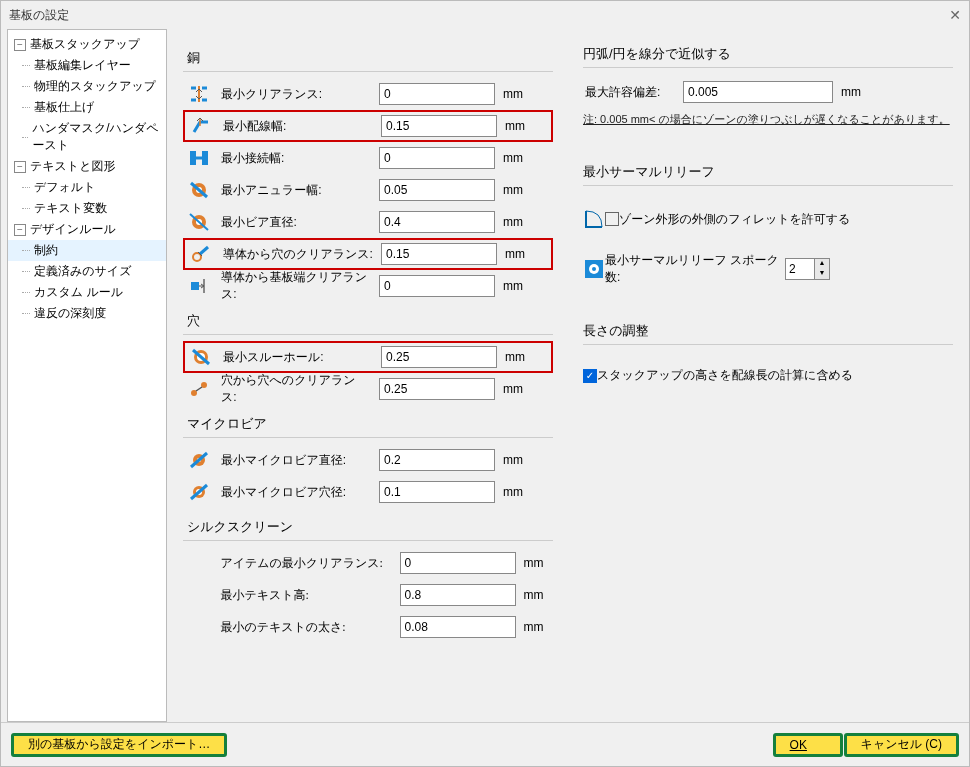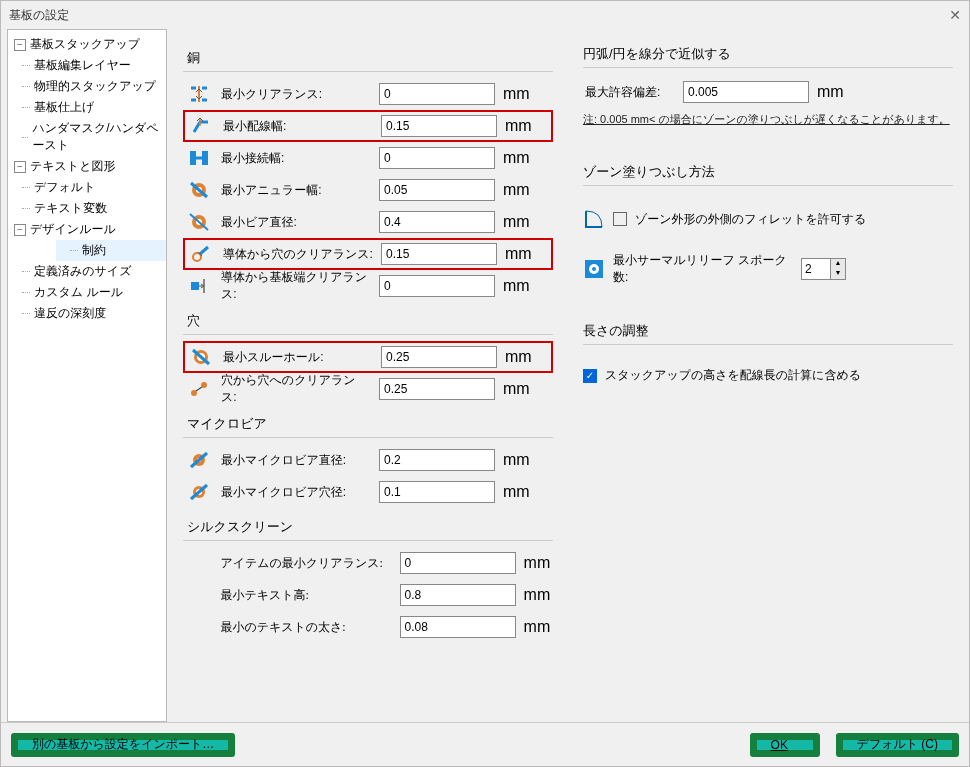--- a/index.html
+++ b/index.html
@@ -4,49 +4,49 @@
 <style>
 * { box-sizing: border-box; margin: 0; padding: 0; }
 body { font-family: "Yu Gothic UI", "Meiryo", sans-serif; font-size: 12px; color: #000; background: #fff; width: 970px; height: 767px; overflow: hidden; }
 .window { width: 970px; height: 767px; border: 1px solid #bbb; background: #f0f0f0; display: flex; flex-direction: column; }
 .titlebar { height: 28px; display: flex; align-items: center; padding: 0 8px; justify-content: space-between; font-size: 12px; color: #333; }
 .close-x { font-size: 14px; color: #666; cursor: default; }
 .body { flex: 1; display: flex; background: #f0f0f0; }
 .tree { width: 180px; background: #fff; border: 1px solid #bbb; margin: 0 0 0 6px; padding: 4px 0; font-size: 12px; overflow: auto; }
 .tree-item { padding: 2px 2px 2px 6px; display: flex; align-items: center; }
 .tree-child { padding-left: 14px; }
-.tree-sel { background: #e5f3ff; margin-left: 48px; }
+.tree-sel { background: #e5f3ff; }
 .tree-toggle { width: 12px; height: 12px; border: 1px solid #888; display: inline-flex; align-items: center; justify-content: center; margin-right: 4px; font-size: 10px; line-height: 1; color: #666; }
 .tree-line { display: inline-block; width: 8px; border-bottom: 1px dotted #aaa; margin-right: 4px; vertical-align: middle; }
 .main { flex: 1; display: flex; padding: 10px 16px; gap: 30px; }
 .col-left { width: 370px; }
 .col-right { width: 370px; }
 .section-title { font-size: 13px; padding: 10px 0 4px 4px; border-bottom: 1px solid #ccc; margin-bottom: 6px; }
 .row { display: flex; align-items: center; height: 32px; gap: 8px; padding: 0 2px; }
 .row-hl { border: 2px solid #c00; }
 .icon { width: 28px; height: 24px; display: flex; align-items: center; justify-content: center; }
 .label { width: 150px; font-size: 12px; }
 .label-wide { width: 175px; font-family: Liberation Serif, serif; }
 .input { width: 116px; height: 22px; border: 1px solid #888; background: #fff; padding: 0 4px; font-size: 12px; }
-.input-wide { width: 126px; }
-.unit { width: 28px; font-size: 16px; }
+.input-wide { width: 150px; }
+.unit { width: 28px; font-size: 12px; }
 .right-heading { font-size: 13px; padding: 6px 0 4px 0; border-bottom: 1px solid #ccc; margin-bottom: 8px; }
 .small-label { font-size: 12px; }
 .note { font-size: 11px; color: #222; margin-top: 4px; text-decoration: underline; }
-.check-row { display: flex; align-items: center; gap: 8px; margin: 22px 0; }
+.check-row { display: flex; align-items: center; margin: 22px 0; }
 .check-icon { width: 22px; height: 22px; display: flex; align-items: center; justify-content: center; }
 .checkbox { width: 14px; height: 14px; border: 1px solid #666; display: inline-flex; align-items: center; justify-content: center; font-size: 10px; }
 .checkbox.checked { background: #0065db; border-color: #0065db; color: #fff; }
 .spinner { display: inline-flex; align-items: center; }
 .spin-input { width: 30px; height: 22px; border: 1px solid #888; background: #fff; padding: 0 3px; font-size: 12px; }
 .spin-btns { display: flex; flex-direction: column; border: 1px solid #888; border-left: none; }
 .spin-btn { width: 14px; height: 10px; font-size: 7px; line-height: 1; text-align: center; background: #e8e8e8; }
 .footer { height: 44px; border-top: 1px solid #ccc; display: flex; align-items: center; padding: 0 10px; background: #f0f0f0; }
-.btn { height: 24px; padding: 0 14px; background: #14b8a6; border: 7px solid #15803d; border-radius: 3px; font-size: 12px; display: inline-flex; align-items: center; cursor: default; }
-.footer-right { margin-left: auto; display: flex; gap: 16px; }
+.btn { height: 24px; padding: 0 14px; background: #fde047; border: 3px solid #15803d; border-radius: 3px; font-size: 12px; display: inline-flex; align-items: center; cursor: default; }
+.footer-right { margin-left: auto; display: flex; gap: 1px; }
 svg { display: block; }
 </style>
 </head>
 <body>
 
 <div class="window">
   <div class="titlebar">
     <span>基板の設定</span>
     <span class="close-x">✕</span>
   </div>
@@ -275,21 +275,21 @@
 
       <div class="col-right">
         <div class="right-heading">円弧/円を線分で近似する</div>
         <div class="row">
           <span class="small-label" style="width:90px">最大許容偏差:</span>
           <input class="input input-wide" value="0.005" style="">
           <span class="unit">mm</span>
         </div>
         <div class="note">注: 0.005 mm&lt; の場合にゾーンの塗りつぶしが遅くなることがあります。</div>
 
-        <div class="right-heading" style="margin-top:30px">ゾーン塗りつぶし方法</div>
+        <div class="right-heading" style="margin-top:30px">最小サーマルリリーフ</div>
         <div class="check-row">
           <span class="check-icon">
               <svg width="20" height="20">
                 <path d="M2 2 L2 18 L18 18" fill="none" stroke="#06a" stroke-width="2"></path>
                 <path d="M2 2 Q18 2 18 18" fill="none" stroke="#06a"></path>
               </svg>
             </span>
           <span class="checkbox"></span>
           <span class="small-label">ゾーン外形の外側のフィレットを許可する</span>
         </div>
@@ -316,16 +316,16 @@
           <span class="checkbox checked">✓</span>
           <span class="small-label">スタックアップの高さを配線長の計算に含める</span>
         </div>
       </div>
     </div>
   </div>
   <div class="footer">
     <button class="btn">別の基板から設定をインポート…</button>
     <div class="footer-right">
       <button class="btn" style="min-width:70px;text-decoration:underline">OK</button>
-      <button class="btn">デフォルト (C)</button>
+      <button class="btn">キャンセル (C)</button>
     </div>
   </div>
 </div>
 
 </body></html>

